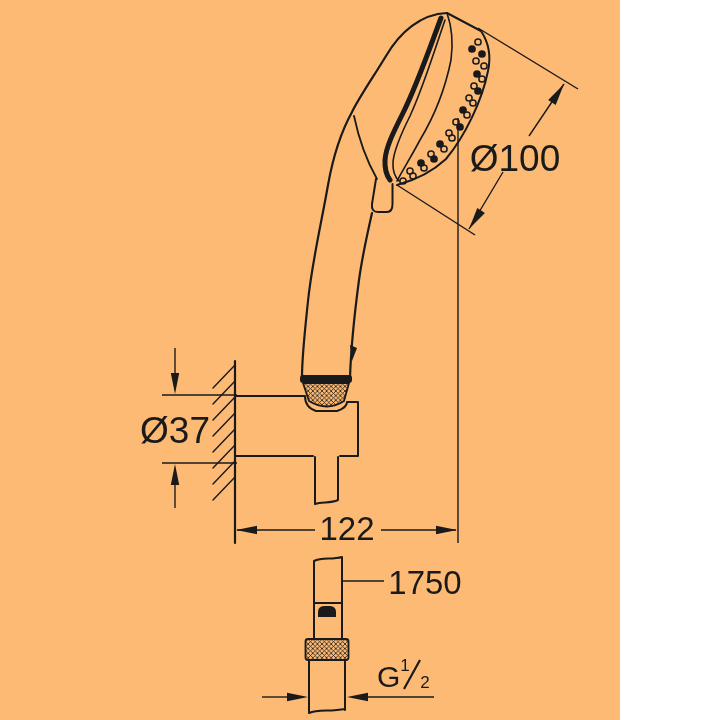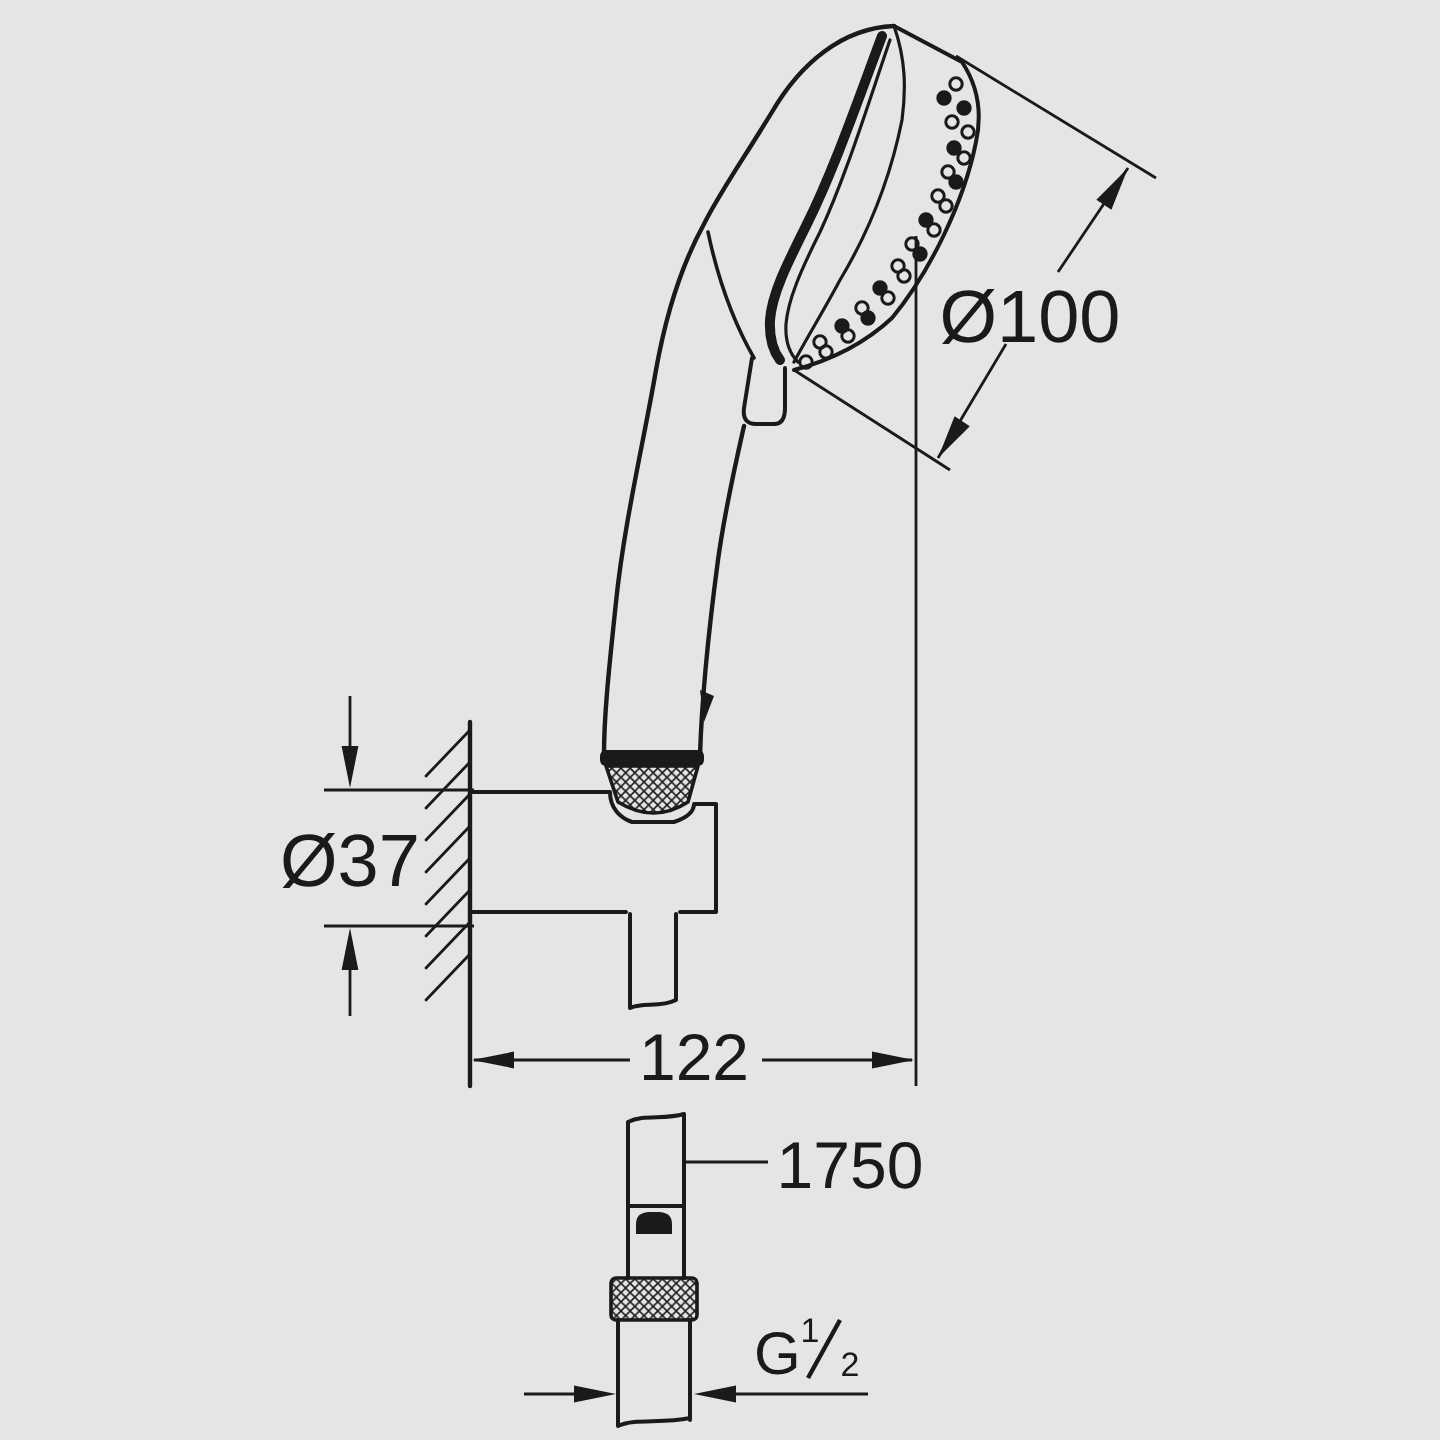--- a/index.html
+++ b/index.html
@@ -1,16 +1,16 @@
 <!DOCTYPE html>
 <html><head>
 <meta charset="utf-8">
 <style>
   html,body{margin:0;padding:0;background:#fff;}
-  .stage{width:720px;height:720px;background:#e5e5e5;position:relative;font-family:"Liberation Sans",sans-serif;}
+  .stage{width:620px;height:720px;background:#fdba74;position:relative;font-family:"Liberation Sans",sans-serif;}
   svg text{font-family:"Liberation Sans",sans-serif;fill:#1a1a1a;}
 </style>
 </head>
 <body>
 
 <div class="stage">
 <svg width="720" height="720" viewBox="0 0 720 720">
   <defs>
     <pattern id="knurl" patternUnits="userSpaceOnUse" width="4.6" height="4.6">
       <path d="M0 0 L4.6 4.6 M4.6 0 L0 4.6" stroke="#1a1a1a" stroke-width="0.8" fill="none"></path>

